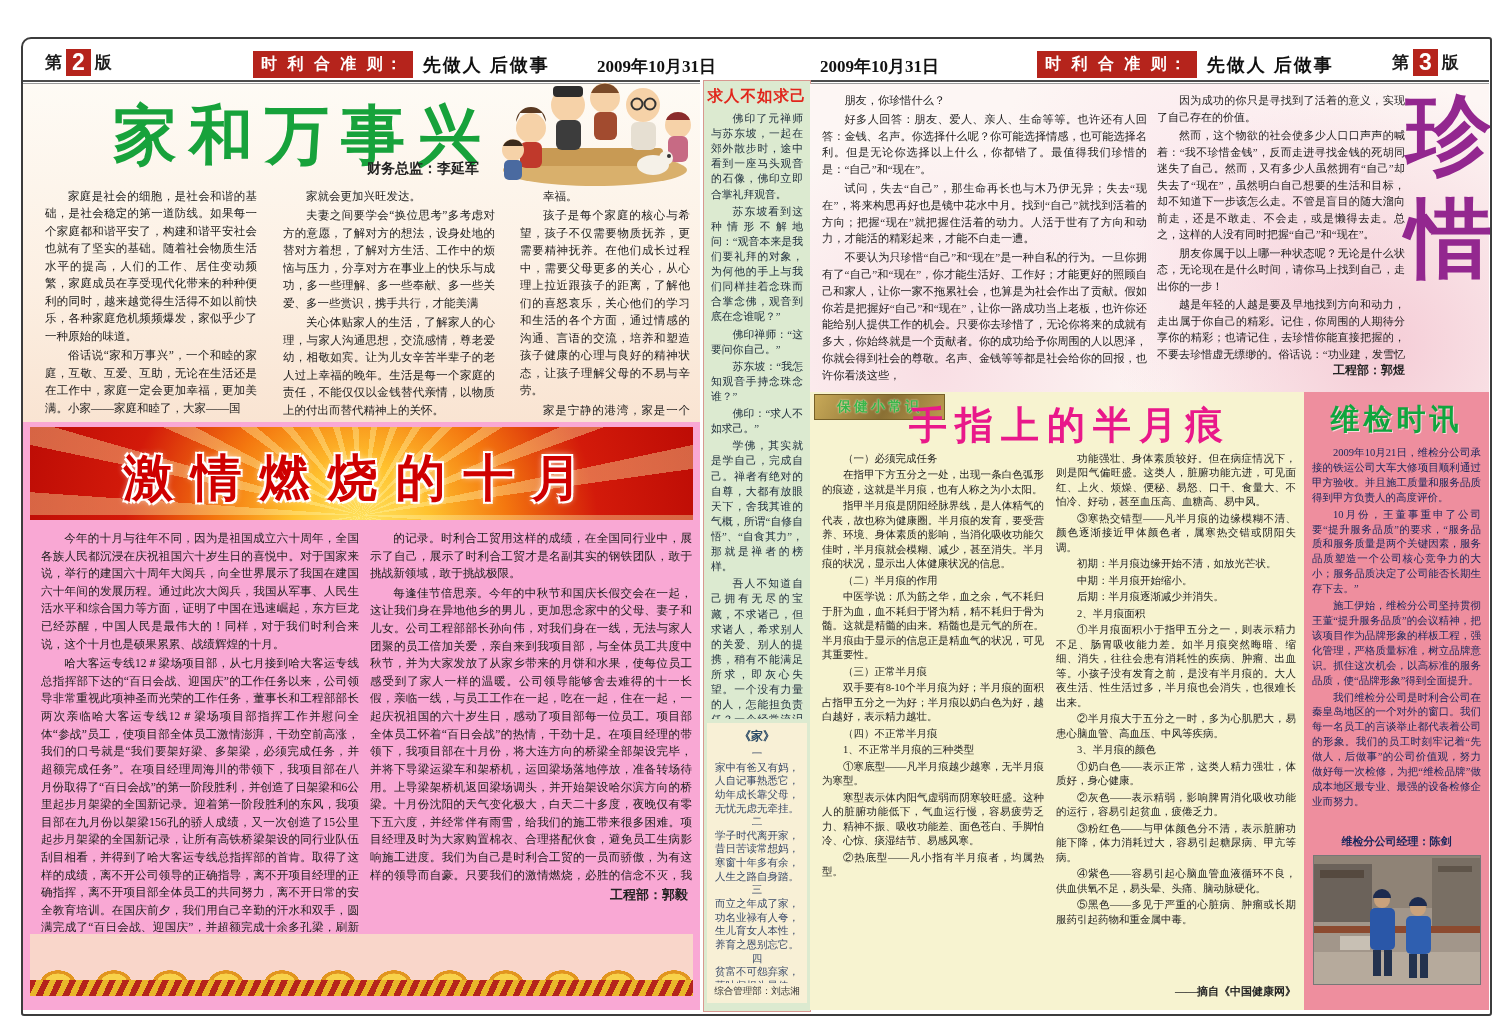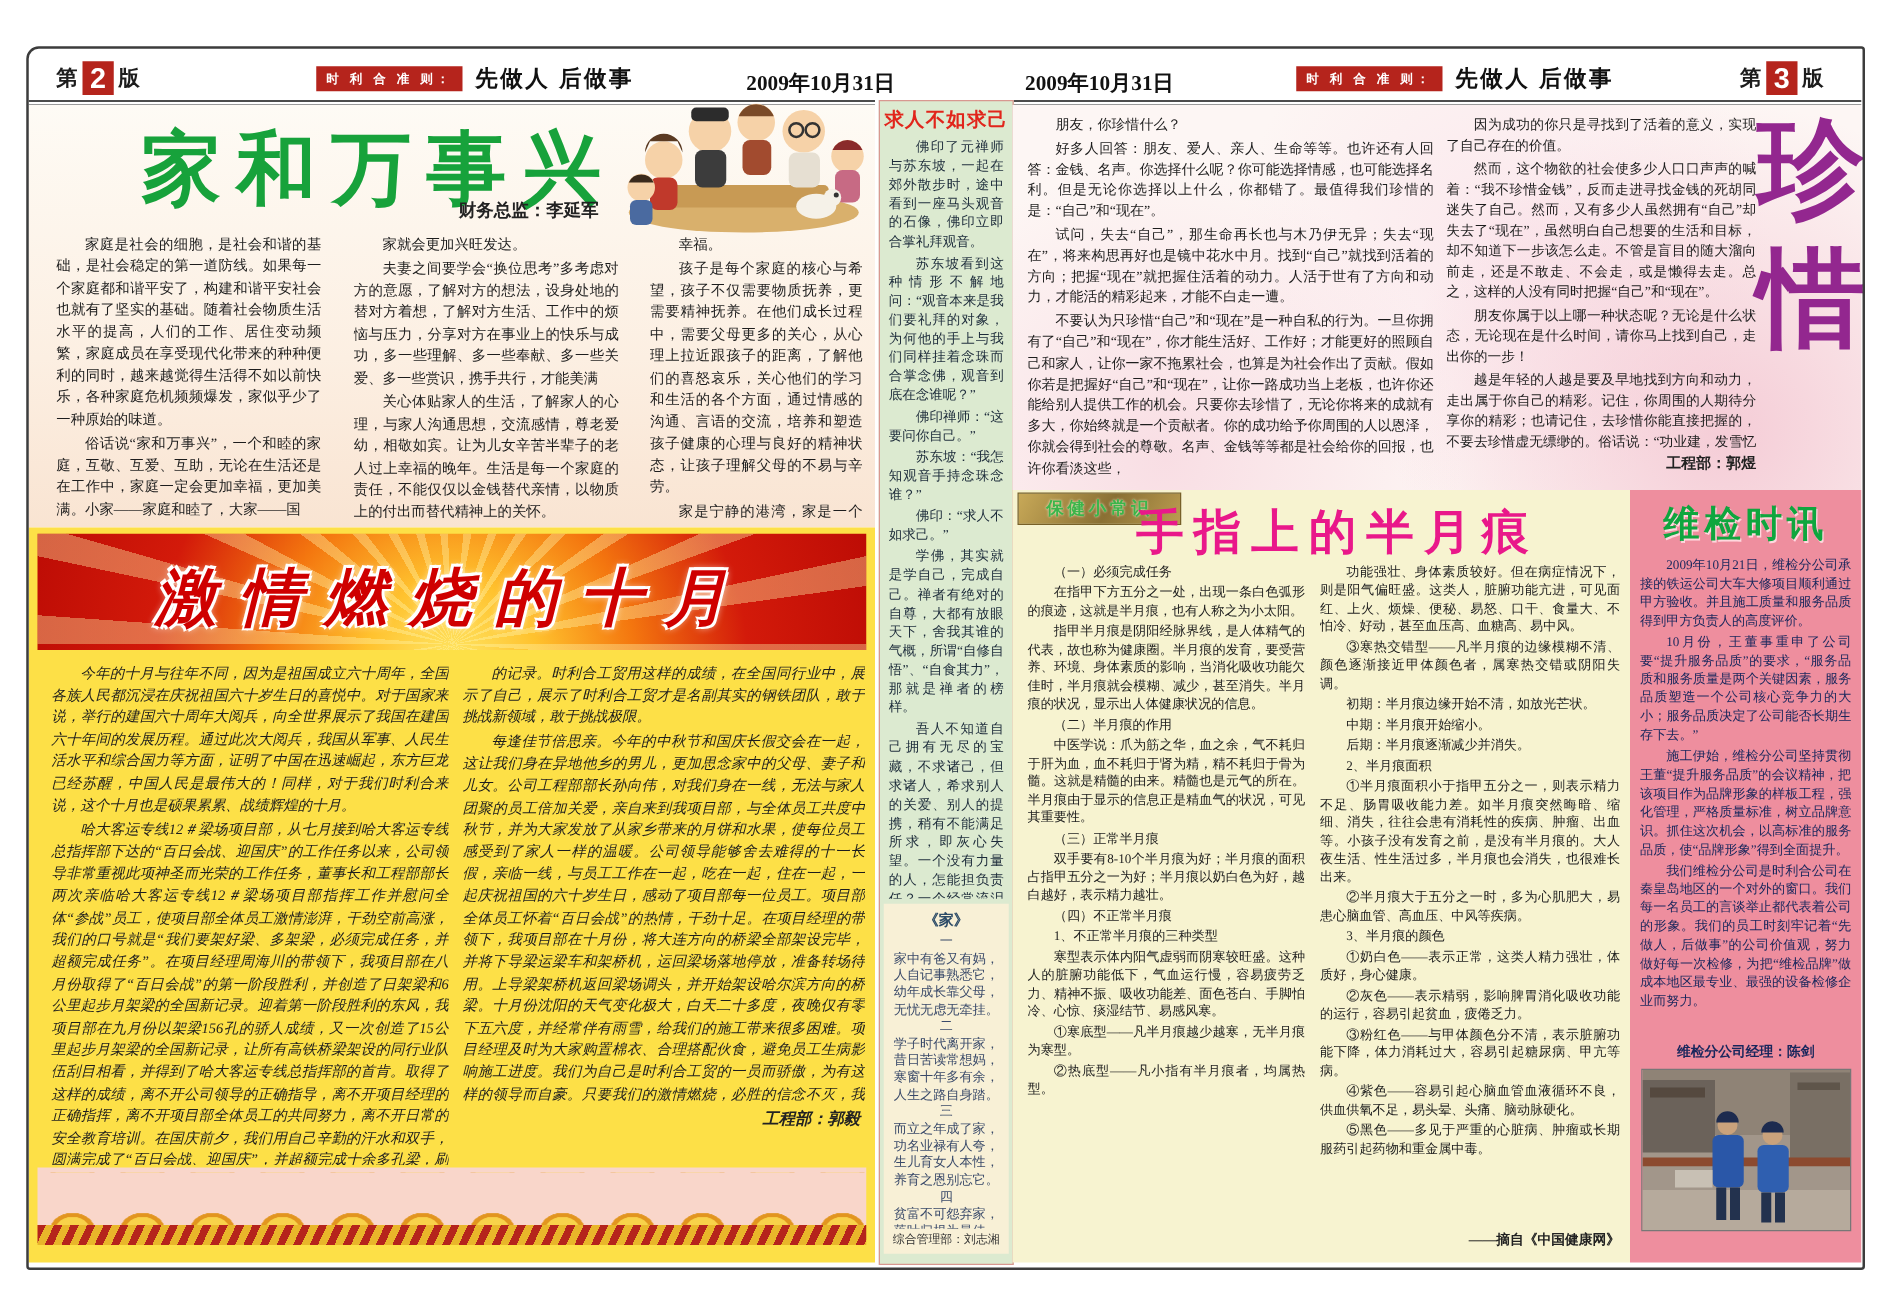--- a/index.html
+++ b/index.html
@@ -5,35 +5,35 @@
   html,body{margin:0;padding:0;background:#ffffff;}
   .canvas{position:relative;width:1511px;height:1033px;background:#fff;overflow:hidden;
           font-family:"Liberation Serif","DejaVu Serif",serif;color:#1d1d1d;}
   .abs{position:absolute;}
   .sheet-border{left:21px;top:37px;width:1467px;height:975px;border:2px solid #3c3c3c;
                 border-radius:10px 3px 3px 3px;pointer-events:none;z-index:50;}
   
   .hdr{display:flex;align-items:center;font-family:"Liberation Sans","DejaVu Sans",sans-serif;}
   .pagenum-wrap{display:flex;align-items:center;gap:4px;font-size:17px;font-weight:bold;}
   .pagenum{background:#b5241c;color:#fff;font-size:23px;font-weight:bold;padding:1px 6px;line-height:1.1;}
-  .motto-label{background:#b5241c;color:#fff;font-weight:bold;font-size:10px;padding:3px 8px;letter-spacing:3px;}
+  .motto-label{background:#b5241c;color:#fff;font-weight:bold;font-size:16px;padding:3px 8px;letter-spacing:3px;}
   .motto-text{font-size:18px;font-weight:900;margin-left:10px;letter-spacing:2px;color:#111;}
   .hdr-date{font-size:17px;font-weight:bold;color:#111;}
   .rule{height:4px;background:linear-gradient(#4c4c4c 0 2px,#ffffff 2px 3px,#9a9a9a 3px 4px);}
   
   .col{overflow:hidden;text-align:justify;}
   .para{margin:0 0 2px 0;text-indent:2em;text-align:justify;}
   .byline{font-weight:bold;font-size:13px;color:#222;}
   
   .family-bg{background:linear-gradient(180deg,#fefbf5 0%,#fcefe2 60%,#f9e4d2 100%);}
   .family-title{font-size:64px;font-weight:bold;color:#17a23b;letter-spacing:12px;text-align:center;
                 font-family:"Liberation Serif","DejaVu Serif",serif;}
   .body-md{font-size:11.5px;line-height:1.52;}
   
-  .october-bg{background:#fde047;font-style:italic;}
+  .october-bg{background:#f9a8d4;}
   .banner{background:
       repeating-conic-gradient(from -90deg at 50% 95%, rgba(255,244,170,.38) 0 4deg, rgba(255,244,170,0) 4deg 12deg),
       radial-gradient(circle at 50% 115%, #ffe96a 0%, #ffc22e 20%, #f4770f 42%, #d31a0a 68%, #bd0c05 100%);}
   .october-title{font-size:50px;font-weight:bold;color:#cf0000;letter-spacing:18px;text-align:center;
       text-shadow:-2px -2px 0 #fff,2px -2px 0 #fff,-2px 2px 0 #fff,2px 2px 0 #fff,0 0 7px #fff;}
   .cloud-strip{background-color:#f9d6ca;background-image:
       radial-gradient(ellipse 26px 20px at 50% 100%, #f8d24a 0 52%, #e2951f 53% 68%, rgba(0,0,0,0) 69%),
       radial-gradient(ellipse 44px 17px at 50% 100%, #f3b92e 0 60%, rgba(0,0,0,0) 61%);
       background-size:56px 46px,112px 46px;background-repeat:repeat-x;background-position:0 4px,28px 14px;}
   .stripe-strip{background:repeating-linear-gradient(115deg,#b5241c 0 6px,#e9b62a 6px 12px);}
@@ -236,22 +236,22 @@
     <div class="abs col body-xs" style="left:12px;top:60px;width:222px;height:550px;">
         <p class="para">（一）必须完成任务</p>
         <p class="para">在指甲下方五分之一处，出现一条白色弧形的痕迹，这就是半月痕，也有人称之为小太阳。</p>
         <p class="para">指甲半月痕是阴阳经脉界线，是人体精气的代表，故也称为健康圈。半月痕的发育，要受营养、环境、身体素质的影响，当消化吸收功能欠佳时，半月痕就会模糊、减少，甚至消失。半月痕的状况，显示出人体健康状况的信息。</p>
         <p class="para">（二）半月痕的作用</p>
         <p class="para">中医学说：爪为筋之华，血之余，气不耗归于肝为血，血不耗归于肾为精，精不耗归于骨为髓。这就是精髓的由来。精髓也是元气的所在。半月痕由于显示的信息正是精血气的状况，可见其重要性。</p>
         <p class="para">（三）正常半月痕</p>
         <p class="para">双手要有8-10个半月痕为好；半月痕的面积占指甲五分之一为好；半月痕以奶白色为好，越白越好，表示精力越壮。</p>
         <p class="para">（四）不正常半月痕</p>
         <p class="para">1、不正常半月痕的三种类型</p>
+        <p class="para">①寒底型——凡半月痕越少越寒，无半月痕为寒型。</p>
         <p class="para">寒型表示体内阳气虚弱而阴寒较旺盛。这种人的脏腑功能低下，气血运行慢，容易疲劳乏力、精神不振、吸收功能差、面色苍白、手脚怕冷、心惊、痰湿结节、易感风寒。</p>
-        <p class="para">①寒底型——凡半月痕越少越寒，无半月痕为寒型。</p>
         <p class="para">②热底型——凡小指有半月痕者，均属热型。</p>
       </div>
     <div class="abs col body-xs" style="left:246px;top:60px;width:240px;height:530px;">
         <p class="para">功能强壮、身体素质较好。但在病症情况下，则是阳气偏旺盛。这类人，脏腑功能亢进，可见面红、上火、烦燥、便秘、易怒、口干、食量大、不怕冷、好动，甚至血压高、血糖高、易中风。</p>
         <p class="para">③寒热交错型——凡半月痕的边缘模糊不清、颜色逐渐接近甲体颜色者，属寒热交错或阴阳失调。</p>
         <p class="para">初期：半月痕边缘开始不清，如放光芒状。</p>
         <p class="para">中期：半月痕开始缩小。</p>
         <p class="para">后期：半月痕逐渐减少并消失。</p>
         <p class="para">2、半月痕面积</p>
         <p class="para">①半月痕面积小于指甲五分之一，则表示精力不足、肠胃吸收能力差。如半月痕突然晦暗、缩细、消失，往往会患有消耗性的疾病、肿瘤、出血等。小孩子没有发育之前，是没有半月痕的。大人夜生活、性生活过多，半月痕也会消失，也很难长出来。</p>

